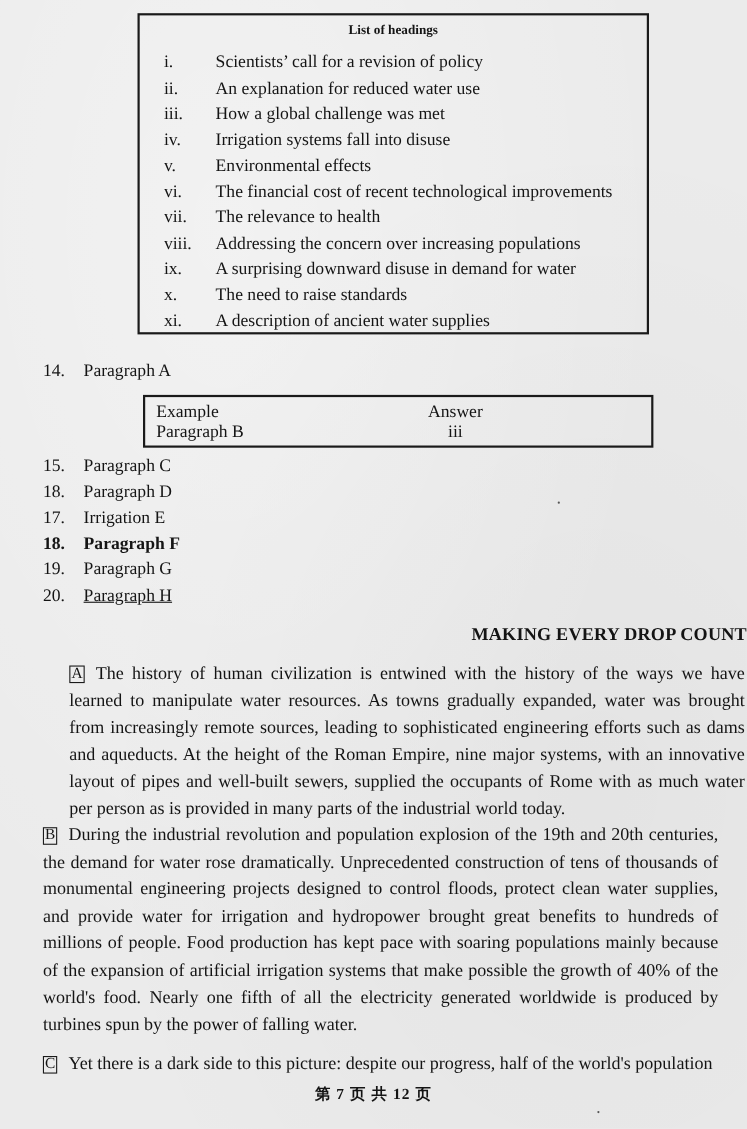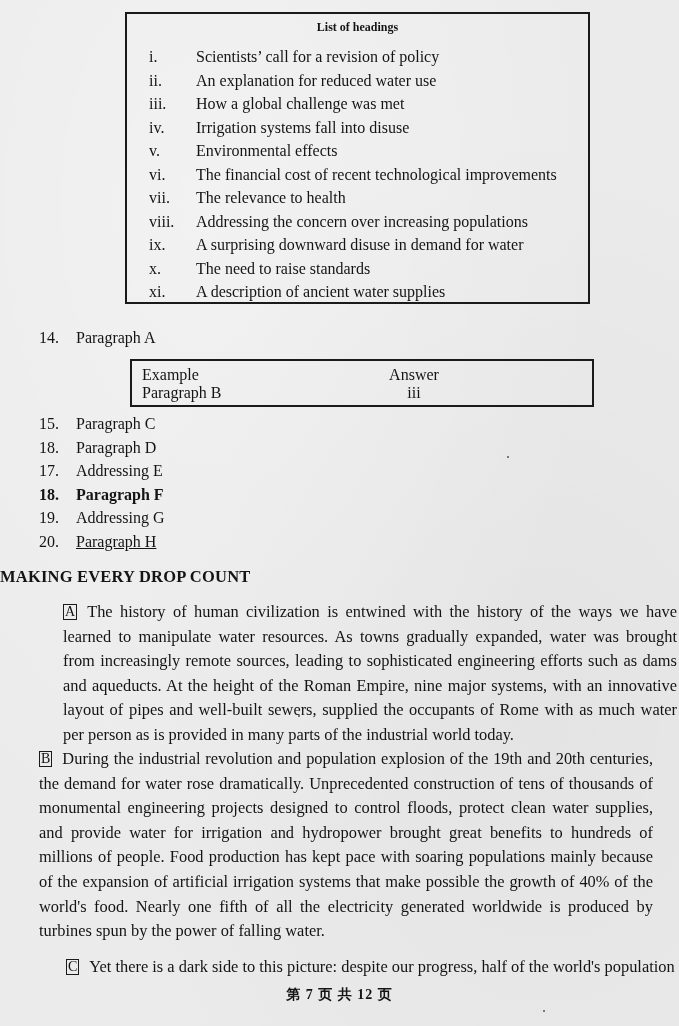--- a/index.html
+++ b/index.html
@@ -100,21 +100,21 @@
       top: 5px;
       text-align: center;
       width: 52px;
     }
     
     .article-title {
       position: absolute;
       left: 0;
       right: 0;
       top: 567px;
-      text-align: left;
+      text-align: right;
       font-weight: bold;
       font-size: 16.5px;
       letter-spacing: 0.2px;
     }
     .para {
       position: absolute;
       left: 39px;
       width: 614px;
       font-size: 16.4px;
       line-height: 24.6px;
@@ -218,43 +218,43 @@
     </div>
   </div>
 
   <div class="q" style="top:414px;">
     <span class="qnum">15.</span><span>Paragraph C</span>
   </div>
   <div class="q" style="top:437.5px;">
     <span class="qnum">18.</span><span>Paragraph D</span>
   </div>
   <div class="q" style="top:461px;">
-    <span class="qnum">17.</span><span>Addressing E</span>
+    <span class="qnum">17.</span><span>Irrigation E</span>
   </div>
   <div class="q" style="top:484.5px;font-weight:bold;">
     <span class="qnum">18.</span><span>Paragraph F</span>
   </div>
   <div class="q" style="top:508px;">
-    <span class="qnum">19.</span><span>Addressing G</span>
+    <span class="qnum">19.</span><span>Paragraph G</span>
   </div>
   <div class="q" style="top:531.5px;text-decoration:underline;">
     <span class="qnum">20.</span><span>Paragraph H</span>
   </div>
 
   <div class="article-title">MAKING EVERY DROP COUNT</div>
 
   <p class="para" style="top:600px;margin-left:24px;">
     <span class="para-letter">A</span><span>The history of human civilization is entwined with the history of the ways we have learned to manipulate water resources. As towns gradually expanded, water was brought from increasingly remote sources, leading to sophisticated engineering efforts such as dams and aqueducts. At the height of the Roman Empire, nine major systems, with an innovative layout of pipes and well-built sewers, supplied the occupants of Rome with as much water per person as is provided in many parts of the industrial world today.</span>
   </p>
 
   <p class="para" style="top:747px;">
     <span class="para-letter">B</span><span>During the industrial revolution and population explosion of the 19th and 20th centuries, the demand for water rose dramatically. Unprecedented construction of tens of thousands of monumental engineering projects designed to control floods, protect clean water supplies, and provide water for irrigation and hydropower brought great benefits to hundreds of millions of people. Food production has kept pace with soaring populations mainly because of the expansion of artificial irrigation systems that make possible the growth of 40% of the world's food. Nearly one fifth of all the electricity generated worldwide is produced by turbines spun by the power of falling water.</span>
   </p>
 
-  <p class="para" style="top:955px;margin-left:27px;">
+  <p class="para" style="top:955px;">
     <span class="para-letter">C</span><span>Yet there is a dark side to this picture: despite our progress, half of the world's population</span>
   </p>
 
   <div class="footer">第 7 页 共 12 页</div>
 
   <div class="speck" style="left:298px;top:715px;"></div>
   <div class="speck" style="left:507px;top:456px;"></div>
   <div class="speck" style="left:543px;top:1010px;"></div>
 </div>
 

